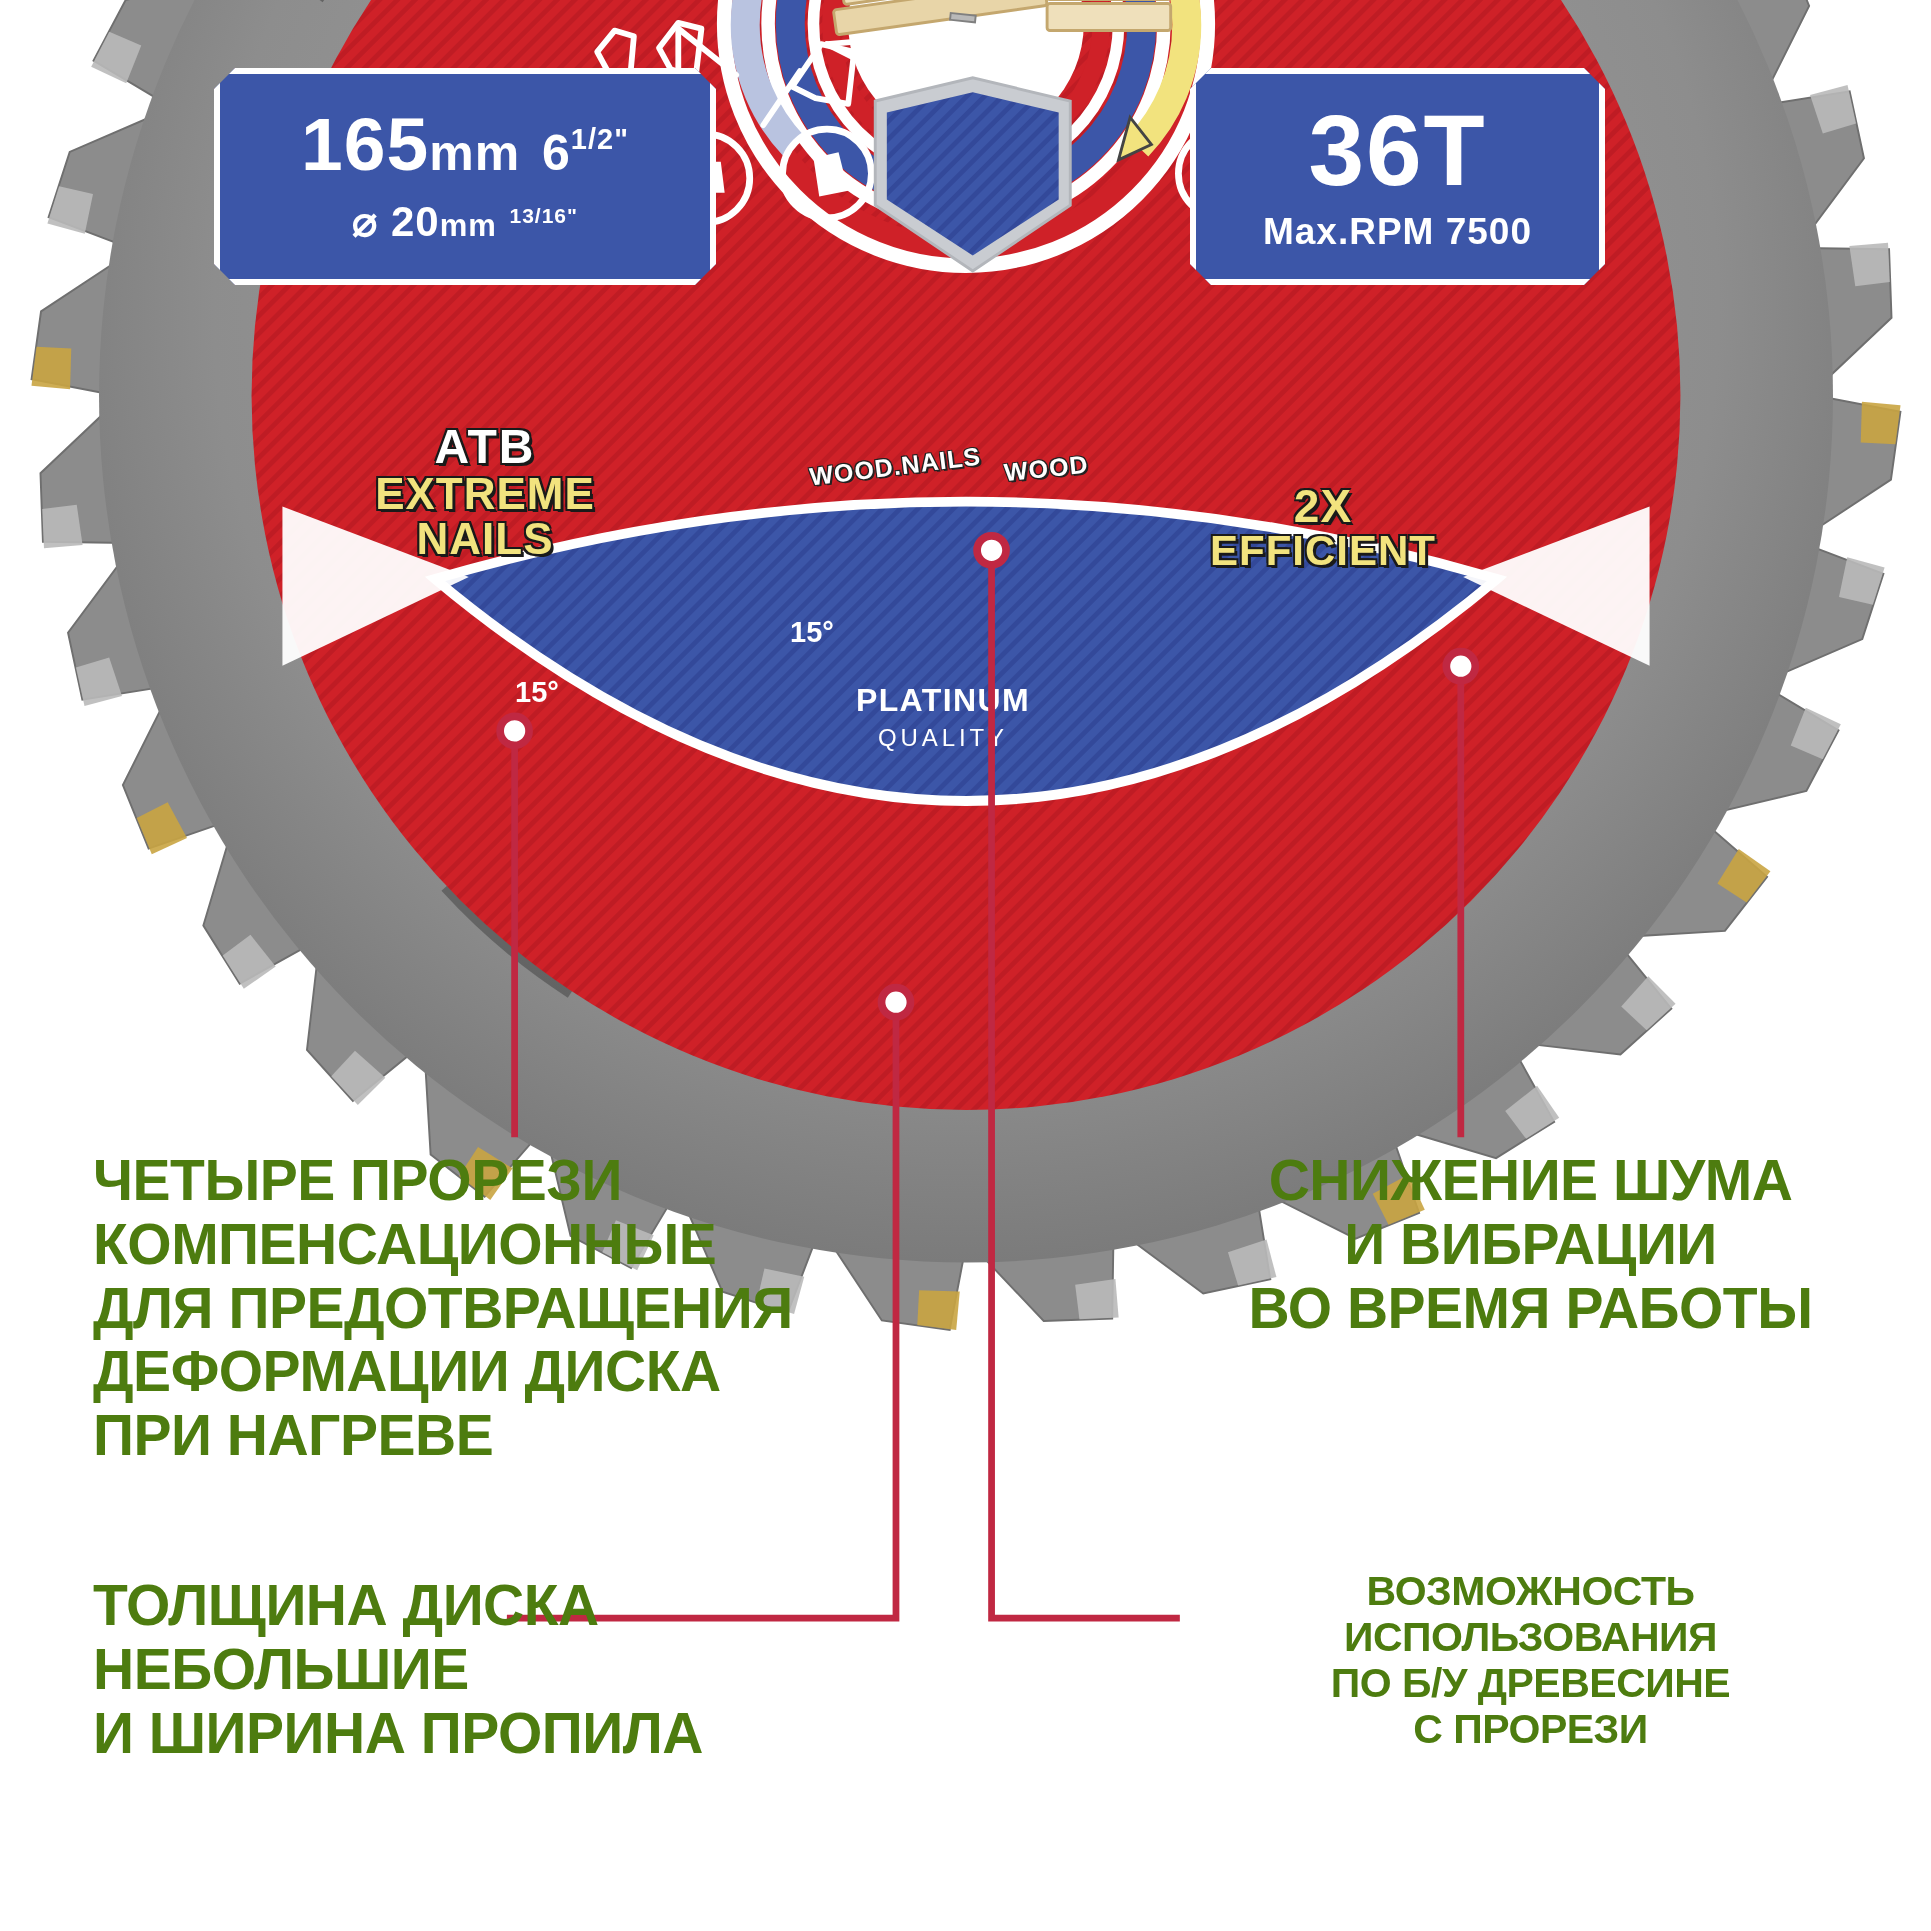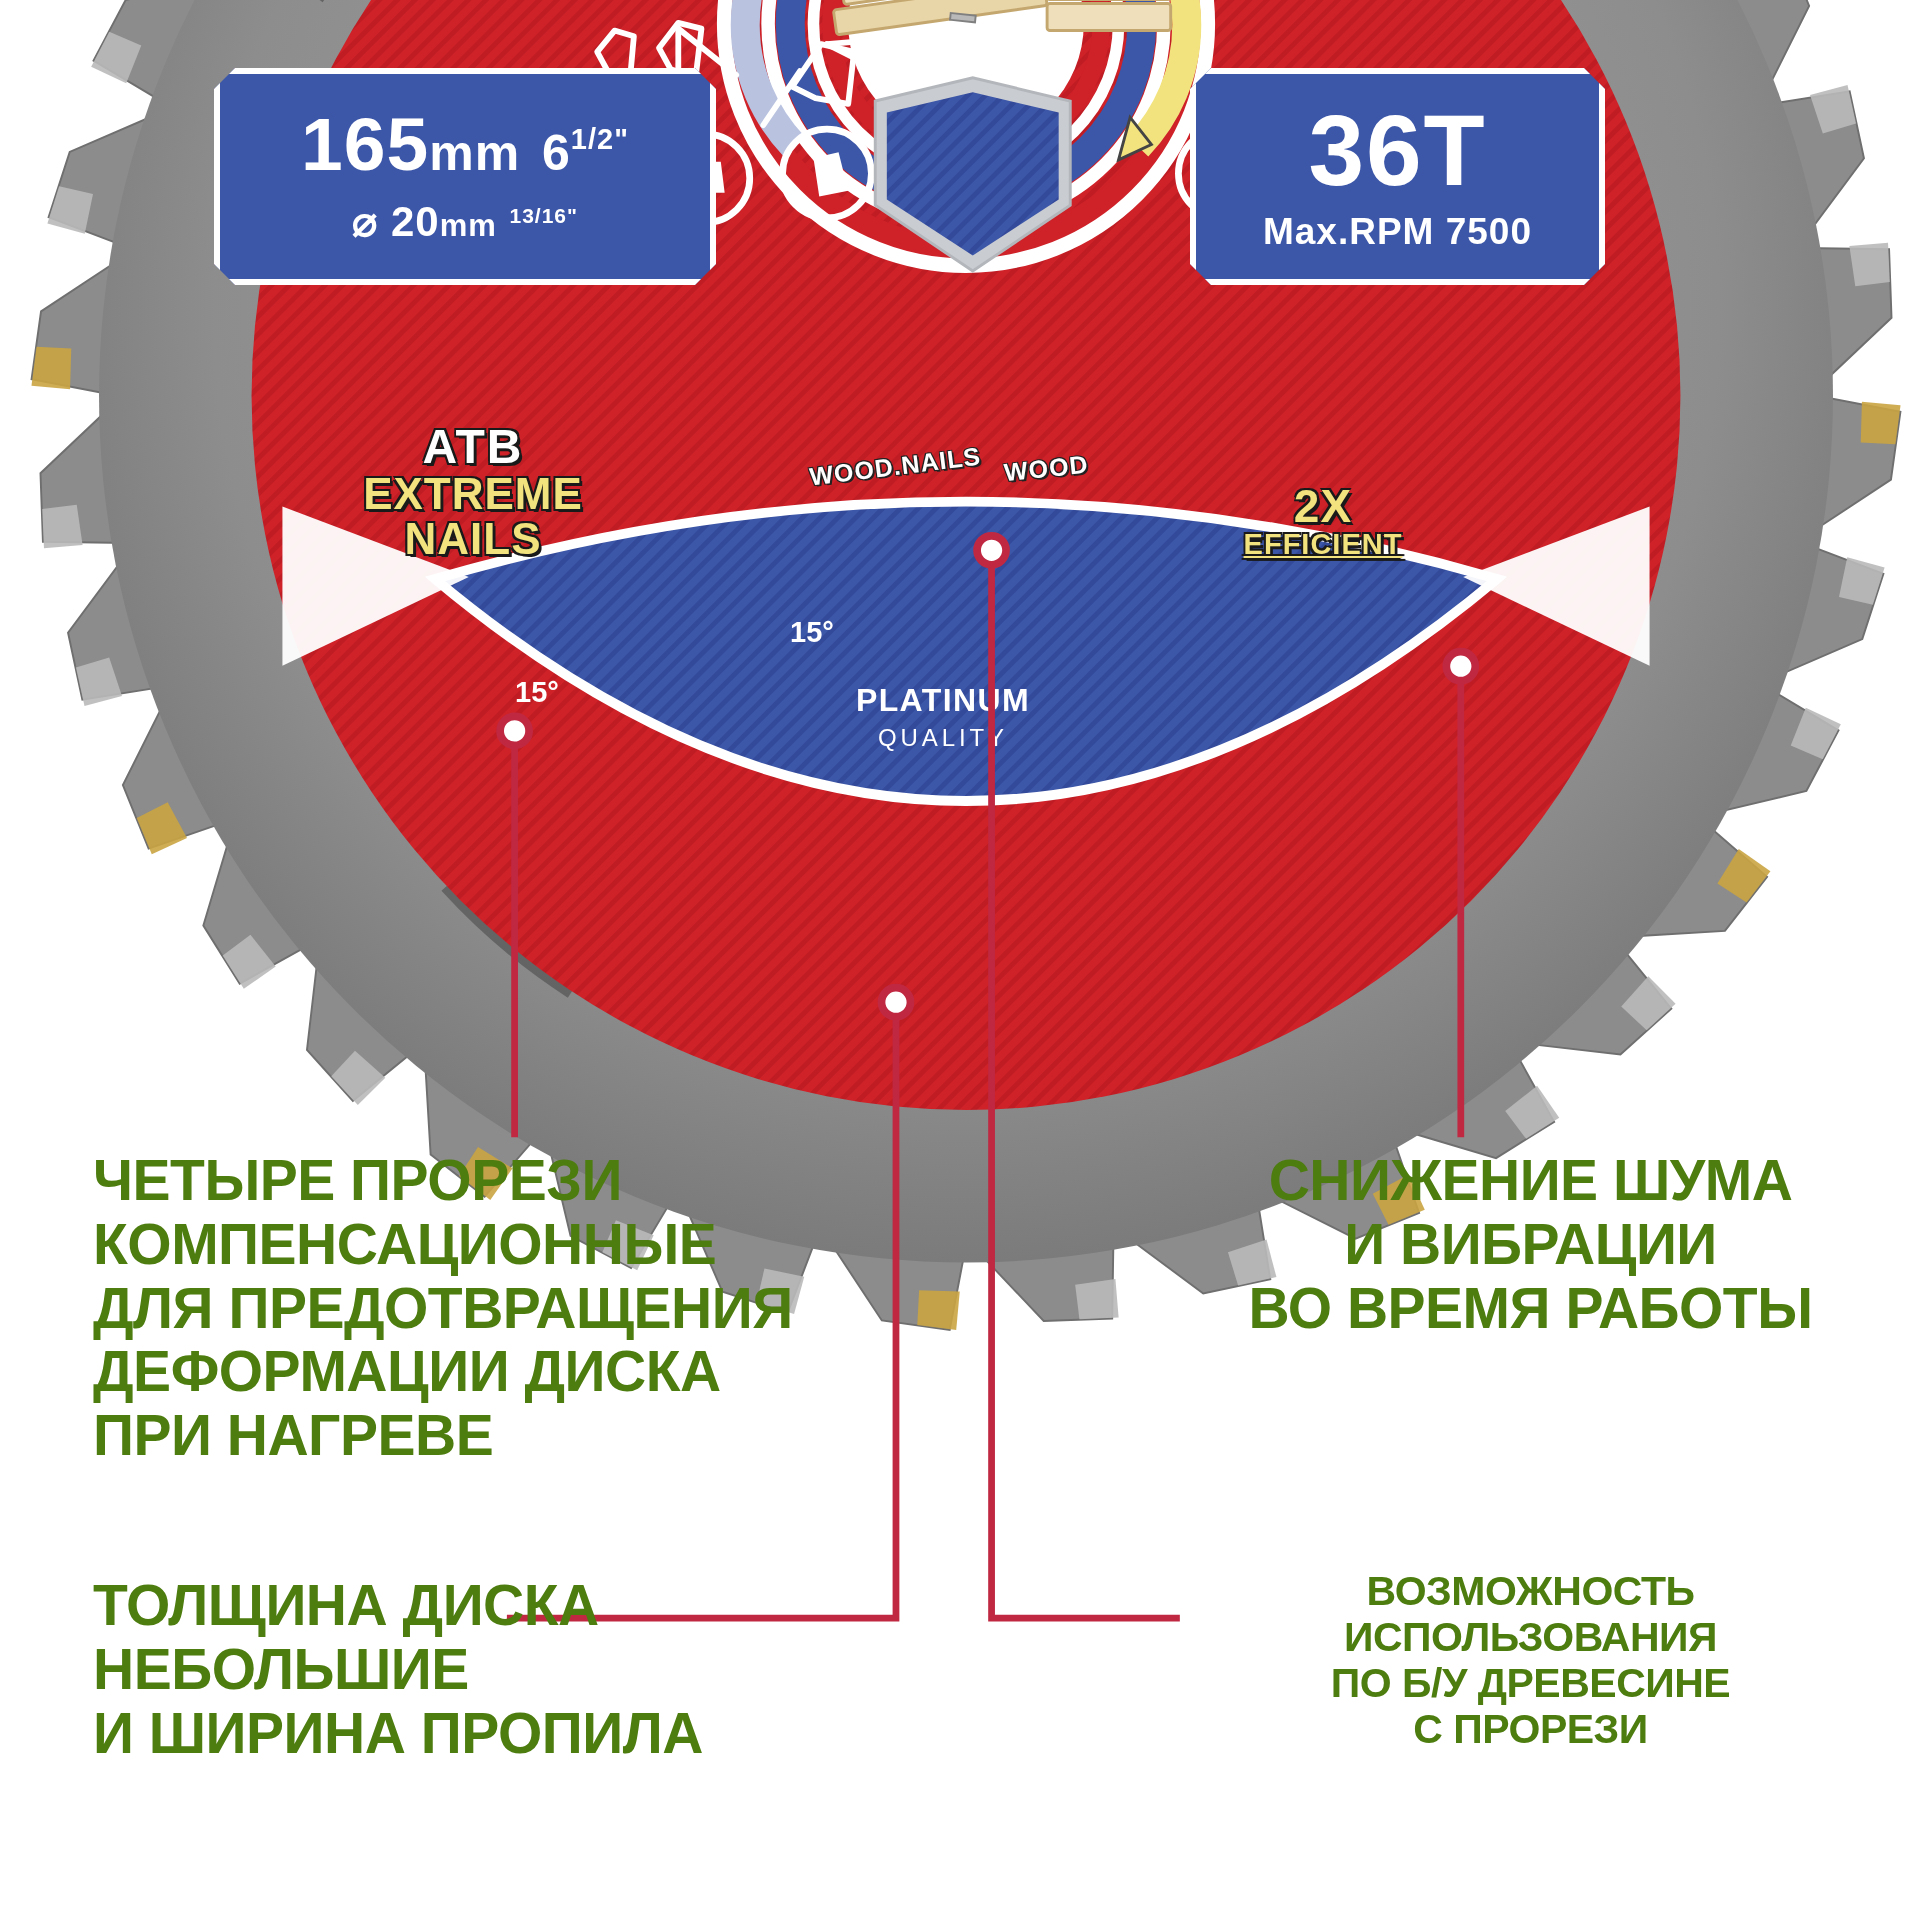--- a/index.html
+++ b/index.html
@@ -53,34 +53,34 @@
     margin-top: 15.4px; font-size: 42px; font-weight: 700;
     white-space: nowrap; letter-spacing: 1px;
   }
   .line-sub .sm { font-size: 31px; }
   .line-sub .frc { font-size: 21px; vertical-align: 13.5px; }
   .rpm { margin-top: 11.6px; font-size: 37px; font-weight: 700; letter-spacing: 1px; }
   .teeth { font-size: 100px; font-weight: 700; letter-spacing: 1.9px; line-height: 1; }
 
   
   .badge { position: absolute; text-align: center; line-height: 1.02; }
-  .badge-atb { left: 328px; top: 423px; width: 290px; text-align: center; }
+  .badge-atb { left: 340px; top: 423px; width: 290px; text-align: center; }
   .b-atb-top {
     font-size: 48px; font-weight: 700; color: #fff; letter-spacing: 1.9px;
     text-shadow: 2.9px 2.9px 0 #1a1a1a, -1.9px -1.9px 0 #1a1a1a, 1.9px -1.9px 0 #1a1a1a, -1.9px 1.9px 0 #1a1a1a;
     display:inline-block;
   }
   .b-yellow {
     font-size: 44px; font-weight: 700; color: #f2e37e; letter-spacing: 1px;
     text-shadow: 2.9px 2.9px 0 #1a1a1a, -1.9px -1.9px 0 #1a1a1a, 1.9px -1.9px 0 #1a1a1a, -1.9px 1.9px 0 #1a1a1a;
     display:block;
   }
   .badge-eff { left: 1183px; top: 483px; width: 280px; }
   .b-eff-2x { font-size: 46px; }
-  .b-eff-w  { font-size: 29px; text-decoration: underline; }
+  .b-eff-w  { font-size: 42px; }
 
   .wood-cap {
     position:absolute; color:#fff; font-weight:700; font-size: 25px;
     letter-spacing: 1px;
     text-shadow: 1.9px 1.9px 0 #222, -1px -1px 0 #222, 1px -1px 0 #222, -1px 1px 0 #222;
     white-space: nowrap;
   }
   .wc1 { left: 809px; top: 452px; transform: rotate(-7deg); }
   .wc2 { left: 1004px; top: 454px; transform: rotate(-6deg); }
 

